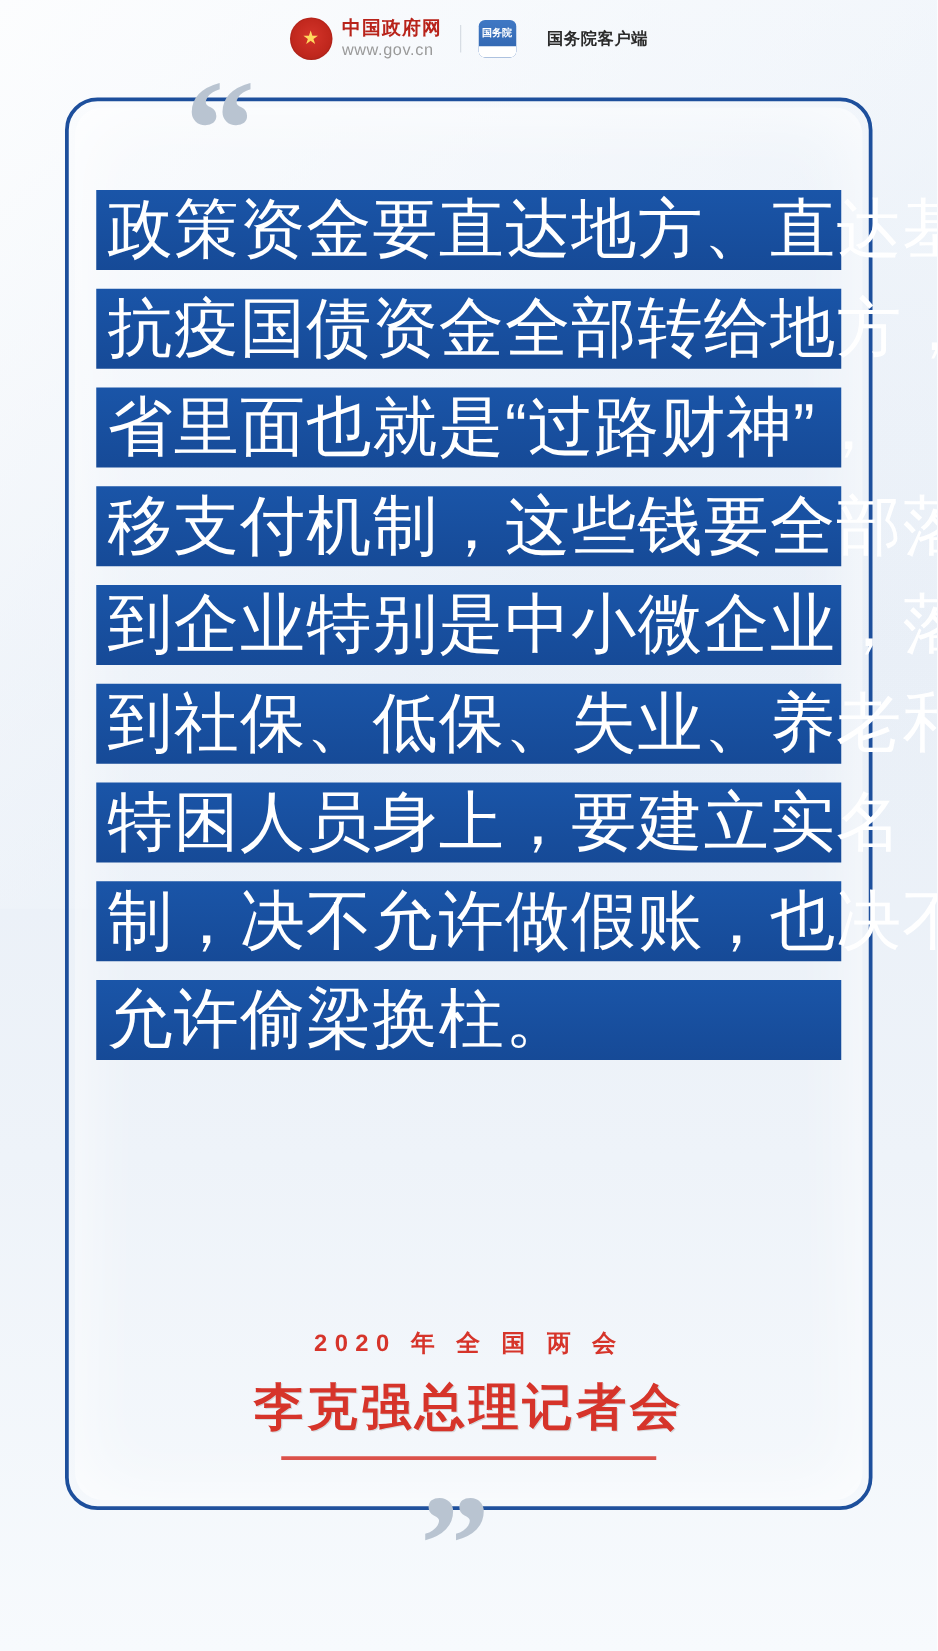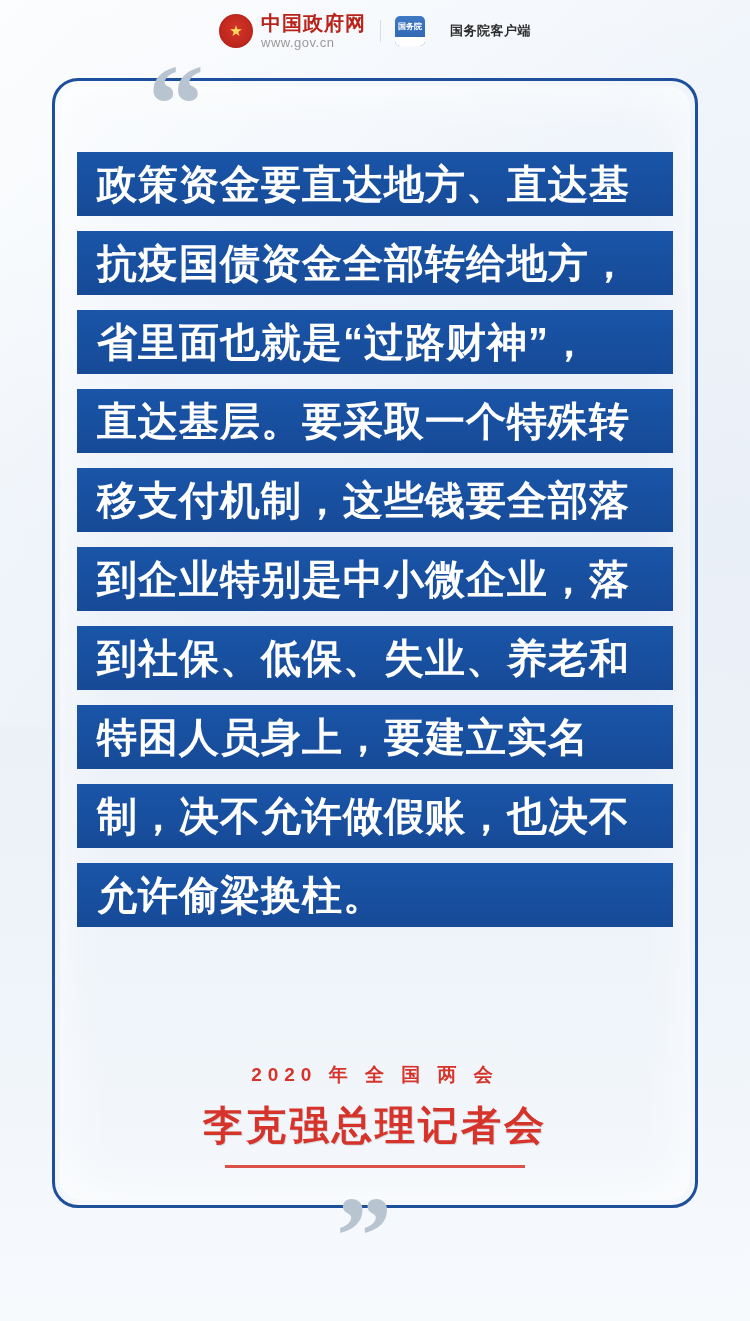--- a/index.html
+++ b/index.html
@@ -64,21 +64,21 @@
     color: #ffd95e;
     font-size: 15px;
     line-height: 1;
   }
   .brand-text {
     display: flex;
     flex-direction: column;
     line-height: 1.05;
   }
   .brand-cn {
-    font-size: 20px;
+    font-size: 15px;
     font-weight: bold;
     color: #b8231a;
     letter-spacing: 1px;
     text-align: center;
   }
   .brand-en {
     font-size: 13px;
     color: #9a9a9a;
     letter-spacing: 0.5px;
     margin-top: 2px;
@@ -172,25 +172,25 @@
   
   .quote-block {
     position: absolute;
     left: 77px;
     top: 152px;
     width: 596px;
   }
   .qline {
     background: linear-gradient(180deg, #1a55a8 0%, #164a97 100%);
     color: #ffffff;
-    font-size: 40px;
-    font-weight: bold;
+    font-size: 52px;
+    font-weight: normal;
     line-height: 64px;
     height: 64px;
-    padding: 0 20px;
+    padding: 0 9px;
     box-sizing: border-box;
     margin-bottom: 15px;
     letter-spacing: 1px;
     white-space: nowrap;
     font-family: "Liberation Sans", "DejaVu Sans", sans-serif;
   }
 
   
   .footer {
     position: absolute;
@@ -248,21 +248,20 @@
   <div class="frame"></div>
   <div class="frame-inner-glow"></div>
 
   <div class="quote-mark quote-open">“</div>
   <div class="quote-mark quote-close">”</div>
 
   <div class="quote-block">
     <div class="qline">政策资金要直达地方、直达基</div>
     <div class="qline">抗疫国债资金全部转给地方，</div>
     <div class="qline">省里面也就是“过路财神”，</div>
-    <div class="qline">直达基层。要采取一个特殊转</div>
     <div class="qline">移支付机制，这些钱要全部落</div>
     <div class="qline">到企业特别是中小微企业，落</div>
     <div class="qline">到社保、低保、失业、养老和</div>
     <div class="qline">特困人员身上，要建立实名</div>
     <div class="qline">制，决不允许做假账，也决不</div>
     <div class="qline">允许偷梁换柱。</div>
   </div>
 
   <div class="footer">
     <div class="sub-title">2020 年 全 国 两 会</div>

